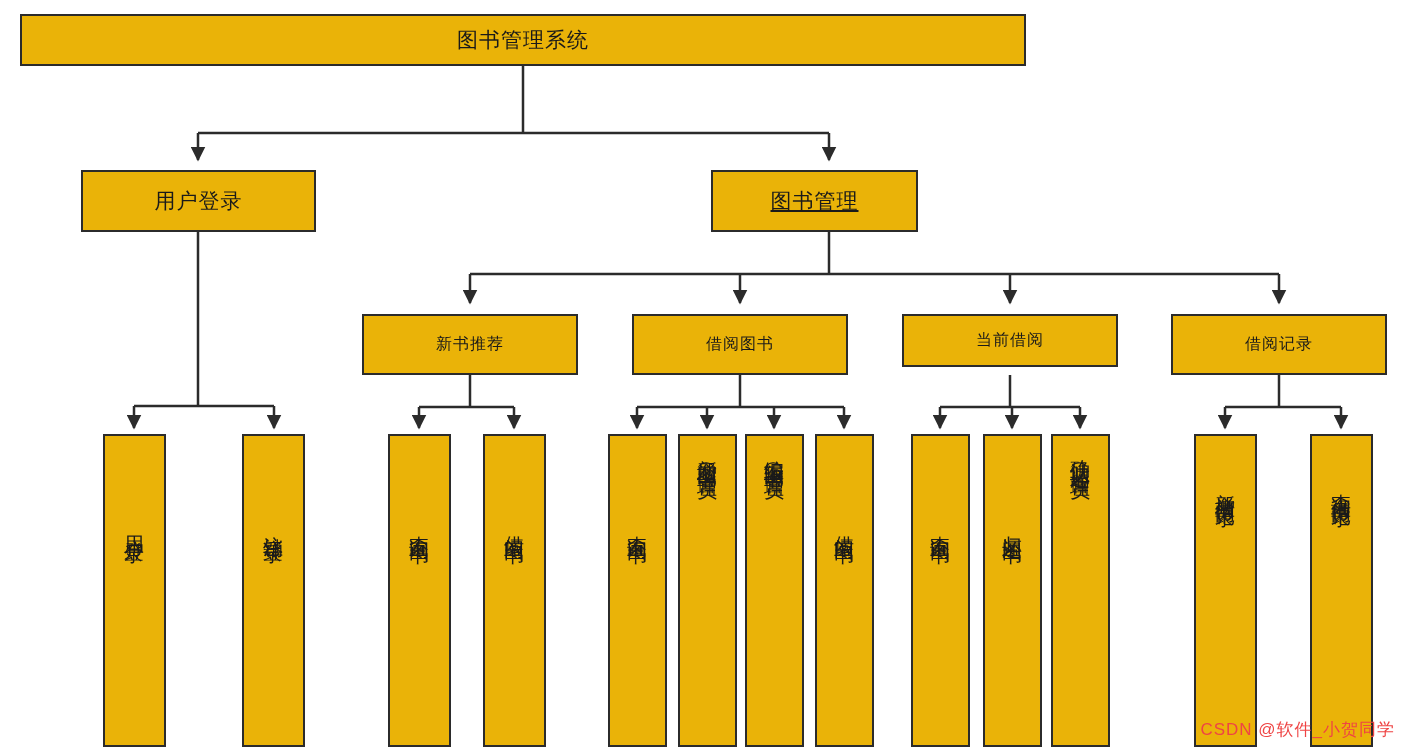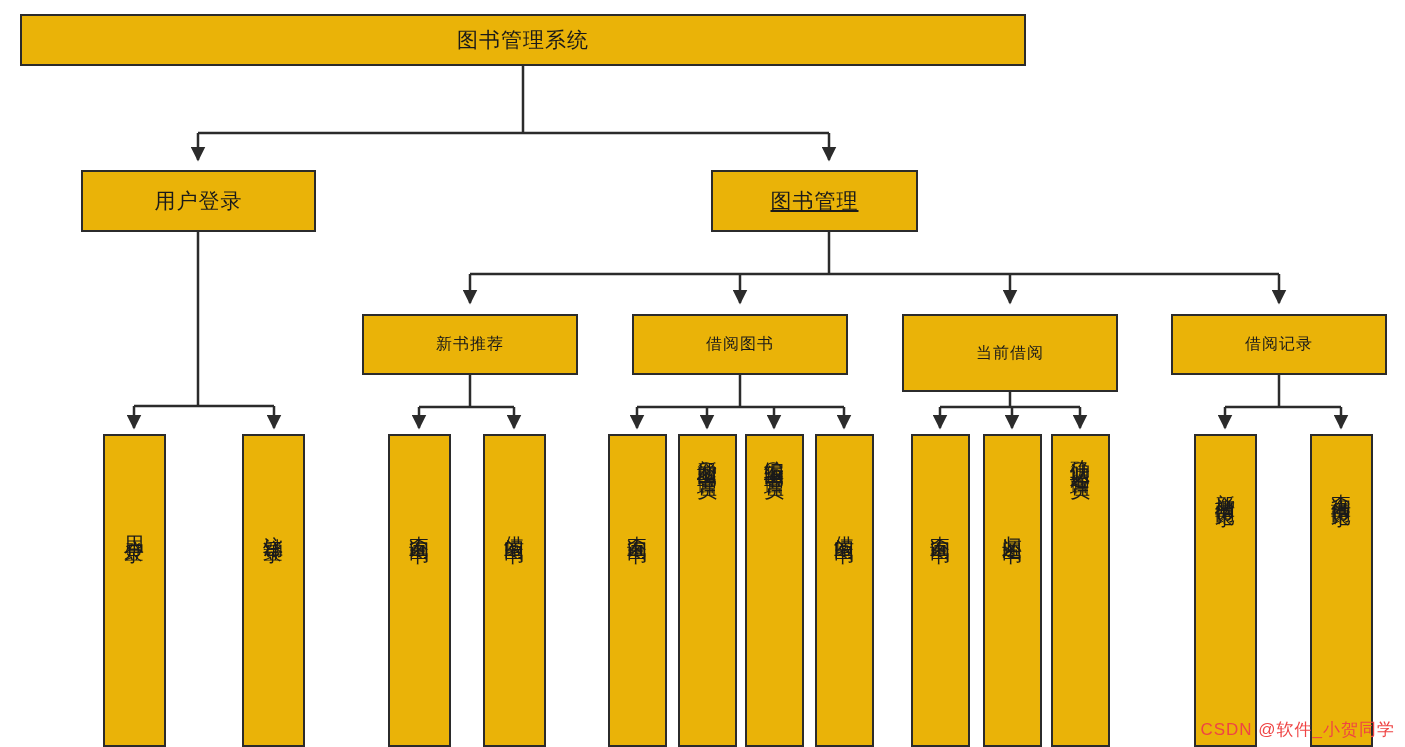--- a/index.html
+++ b/index.html
@@ -135,21 +135,21 @@
   <div class="node node-l2" style="left:711px; top:170px; width:207px; height:62px;text-decoration:underline;">
     <span class="htext">图书管理</span>
   </div>
 
   <div class="node node-l3" style="left:362px; top:314px; width:216px; height:61px;">
     <span class="htext">新书推荐</span>
   </div>
   <div class="node node-l3" style="left:632px; top:314px; width:216px; height:61px;">
     <span class="htext">借阅图书</span>
   </div>
-  <div class="node node-l3" style="left:902px; top:314px; width:216px; height:78px;">
+  <div class="node node-l3" style="left:902px; top:314px; width:216px; height:53px;">
     <span class="htext">当前借阅</span>
   </div>
   <div class="node node-l3" style="left:1171px; top:314px; width:216px; height:61px;text-align:center;">
     <span class="htext">借阅记录</span>
   </div>
 
   <div class="node node-leaf" style="left:103px; top:434px; width:63px; height:313px; padding-top:84px;">
     <span class="vtext">用户登录</span>
   </div>
   <div class="node node-leaf" style="left:242px; top:434px; width:63px; height:313px; padding-top:84px;">

